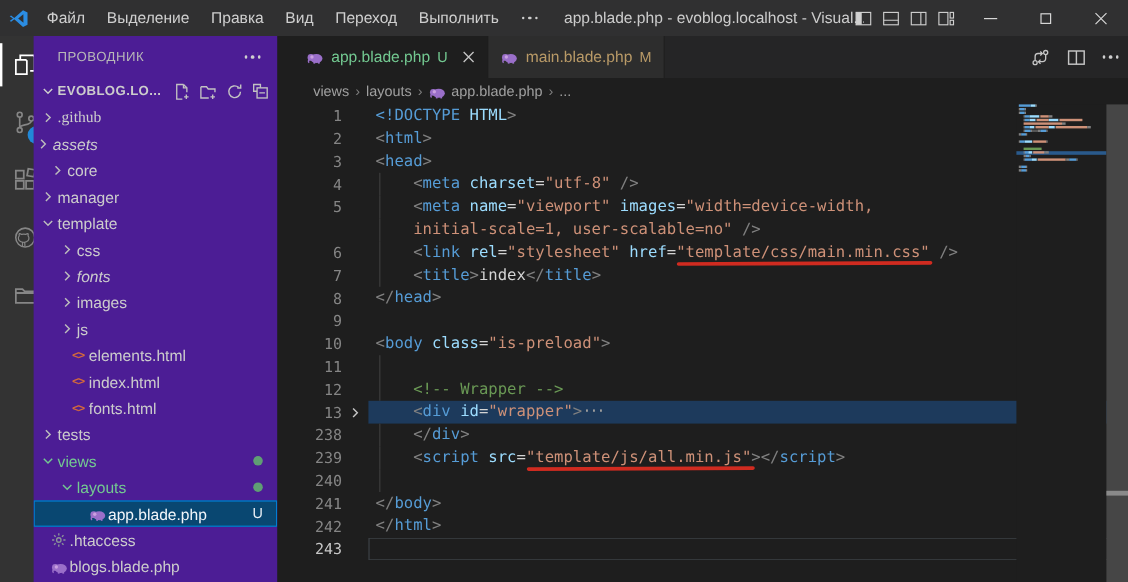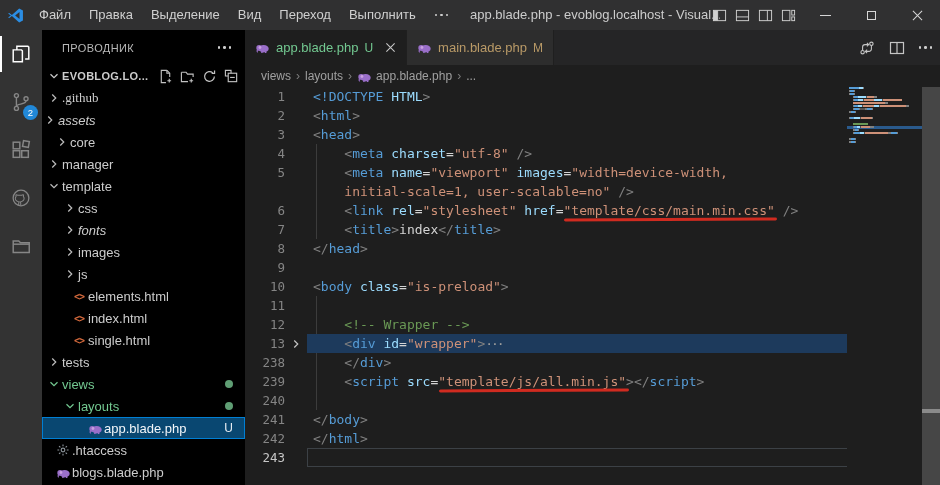--- a/index.html
+++ b/index.html
@@ -24,21 +24,21 @@
   .min-glyph { width:11px; height:1px; background:#d6d6d6; }
   .max-glyph { width:9px; height:9px; border:1px solid #d6d6d6; }
   
   #activitybar { position:absolute; left:0; top:30px; width:42px; height:455px; background:#333333; }
   .ab-item { position:relative; width:42px; height:48px; display:flex; align-items:center; justify-content:center; color:#868686; }
   .ab-item.active { color:#ffffff; }
   .ab-item.active::before { content:""; position:absolute; left:0; top:6px; bottom:6px; width:2px; background:#ffffff; }
   .ab-badge { position:absolute; right:4px; bottom:6px; min-width:15px; height:15px; border-radius:50%;
     background:#2188d8; color:#fff; font-size:9.5px; display:flex; align-items:center; justify-content:center; }
   
-  #sidebar { position:absolute; left:42px; top:30px; width:203px; height:455px; background:#000000; overflow:hidden; }
+  #sidebar { position:absolute; left:28px; top:30px; width:203px; height:455px; background:#4c1d95; overflow:hidden; }
   #sidebar-header { height:35px; display:flex; align-items:center; justify-content:space-between; padding:0 14px 0 20px; }
   #sidebar-title { font-size:11px; color:#b8b8b8; letter-spacing:.4px; }
   #root-row { height:22px; display:flex; align-items:center; padding:0 6px 0 4px; font-weight:bold; font-size:11px; color:#cccccc; }
   #root-label { flex:0 0 auto; letter-spacing:.3px; }
   #root-actions { margin-left:auto; display:flex; gap:7px; color:#c2c2c2; }
   .tree-row { position:relative; height:22px; display:flex; align-items:center; color:#cccccc; font-size:13px; white-space:nowrap; }
   .tree-row .chev { width:16px; display:flex; justify-content:center; color:#bcbcbc; flex:0 0 16px; }
   .tree-row .ficon { width:18px; display:flex; justify-content:center; align-items:center; flex:0 0 18px; }
   .tree-row.git-untracked, .tree-row.git-untracked .chev { color:#73c991; }
   .tree-row.selected { background:#094771; outline:1px solid #007fd4; outline-offset:-1px; color:#f2f6fa; }
@@ -90,22 +90,22 @@
 <div id="app">
 
   <div id="titlebar">
     <div class="vslogo">
       <svg width="17" height="17" viewBox="0 0 24 24">
           <path fill="#2b8de3" d="M17.2 2.2L6.9 11.2 3.2 8.4l-1.7.9 3.9 2.7-3.9 2.7 1.7.9 3.7-2.8 10.3 9 5.3-2.6V4.8zM17.6 7l.1 10-6.2-5z"></path>
         </svg>
     </div>
     <div id="menus" style="display: flex;">
         <span class="menu-item">Файл</span>
+        <span class="menu-item">Выделение</span>
         <span class="menu-item">Правка</span>
-        <span class="menu-item">Выделение</span>
         <span class="menu-item">Вид</span>
         <span class="menu-item">Переход</span>
         <span class="menu-item">Выполнить</span>
       </div>
     <div class="menu-more">
       <span class="dot3"></span>
         <span class="dot3"></span>
         <span class="dot3"></span>
     </div>
     <div id="win-title">app.blade.php - evoblog.localhost - Visual...</div>
@@ -329,21 +329,21 @@
         <div class="tree-row" style="padding-left: 28px;">
           <span class="ficon">
             <span class="html-glyph">&lt;&gt;</span>
           </span>
           <span>index.html</span>
         </div>
         <div class="tree-row" style="padding-left: 28px;">
           <span class="ficon">
             <span class="html-glyph">&lt;&gt;</span>
           </span>
-          <span>single.html</span>
+          <span>fonts.html</span>
         </div>
         <div class="tree-row" style="padding-left: 4px;">
           <span class="chev">
             <svg width="14" height="14" viewBox="0 0 16 16" fill="none" stroke="currentColor" stroke-width="1.4">
               <path d="M6 4l4 4-4 4"></path>
             </svg>
           </span>
           <span>tests</span>
         </div>
         <div class="tree-row git-untracked" style="padding-left: 4px;">

